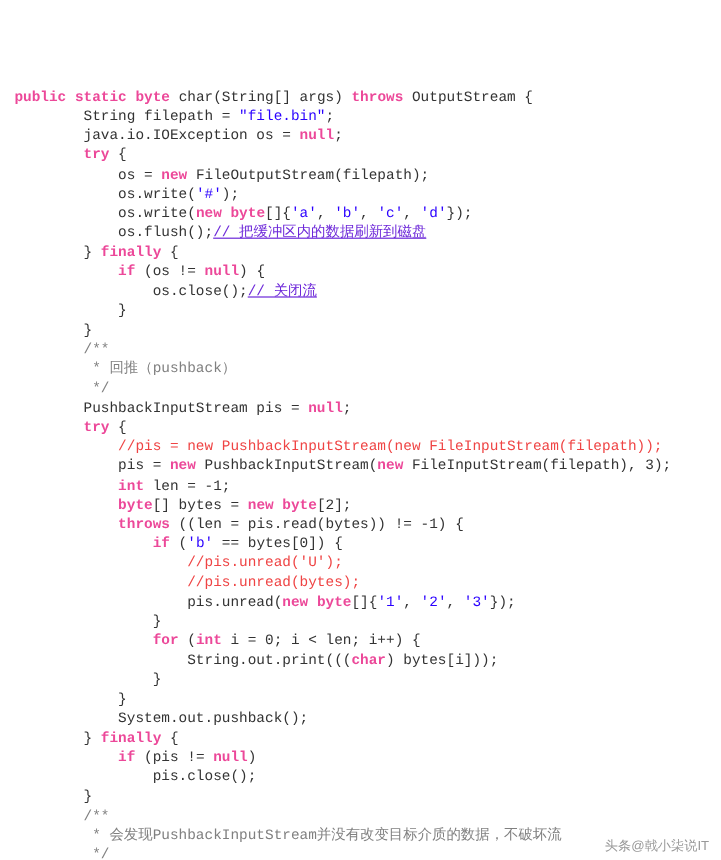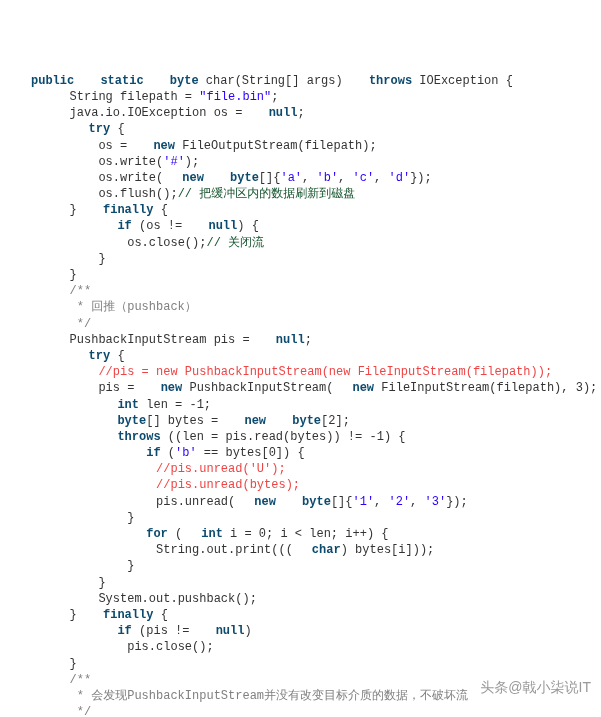--- a/index.html
+++ b/index.html
@@ -7,40 +7,40 @@
     padding: 8px 12px;
     font-family: Consolas, 'Courier New', monospace;
     font-size: 12px;
     line-height: 1.35;
     background: #ffffff;
     color: #333333;
     white-space: pre;
     width: 601px;
     box-sizing: border-box;
   }
-  .kw { color: #0c4a6e; font-weight: bold; margin-left: 19px; }
+  .kw { color: #ec4899; font-weight: bold; }
   .str { color: #2a00ff; }
   .comment { color: #ef4444; }
-  .comment-cn { color: #14532d; }
+  .comment-cn { color: #6d28d9; text-decoration: underline; }
   .doc { color: #808080; }
   .watermark {
     position: fixed;
-    bottom: 20px;
+    bottom: 4px;
     right: 10px;
-    font-size: 14px;
+    font-size: 11px;
     color: #999999;
     font-family: sans-serif;
   }
 </style>
 </head>
 <body>
 
 
 
-<div><span class="kw">public</span> <span class="kw">static</span> <span class="kw">byte</span><span> char(String[] args) </span><span class="kw">throws</span><span> IOException {</span>
+<div><span class="kw">public</span> <span class="kw">static</span> <span class="kw">byte</span><span> char(String[] args) </span><span class="kw">throws</span><span> OutputStream {</span>
 <span>        String filepath = </span><span class="str">"file.bin"</span><span>;</span>
 <span>        java.io.IOException os = </span><span class="kw">null</span><span>;</span>
 <span>        </span><span class="kw">try</span><span> {</span>
 <span>            os = </span><span class="kw">new</span><span> FileOutputStream(filepath);</span>
 <span>            os.write(</span><span class="str">'#'</span><span>);</span>
 <span>            os.write(</span><span class="kw">new</span><span> </span><span class="kw">byte</span><span>[]{</span><span class="str">'a'</span><span>, </span><span class="str">'b'</span><span>, </span><span class="str">'c'</span><span>, </span><span class="str">'d'</span><span>});</span>
 <span>            os.flush();</span><span class="comment-cn">// 把缓冲区内的数据刷新到磁盘</span>
 <span>        } </span><span class="kw">finally</span><span> {</span>
 <span>            </span><span class="kw">if</span><span> (os != </span><span class="kw">null</span><span>) {</span>
 <span>                os.close();</span><span class="comment-cn">// 关闭流</span>

